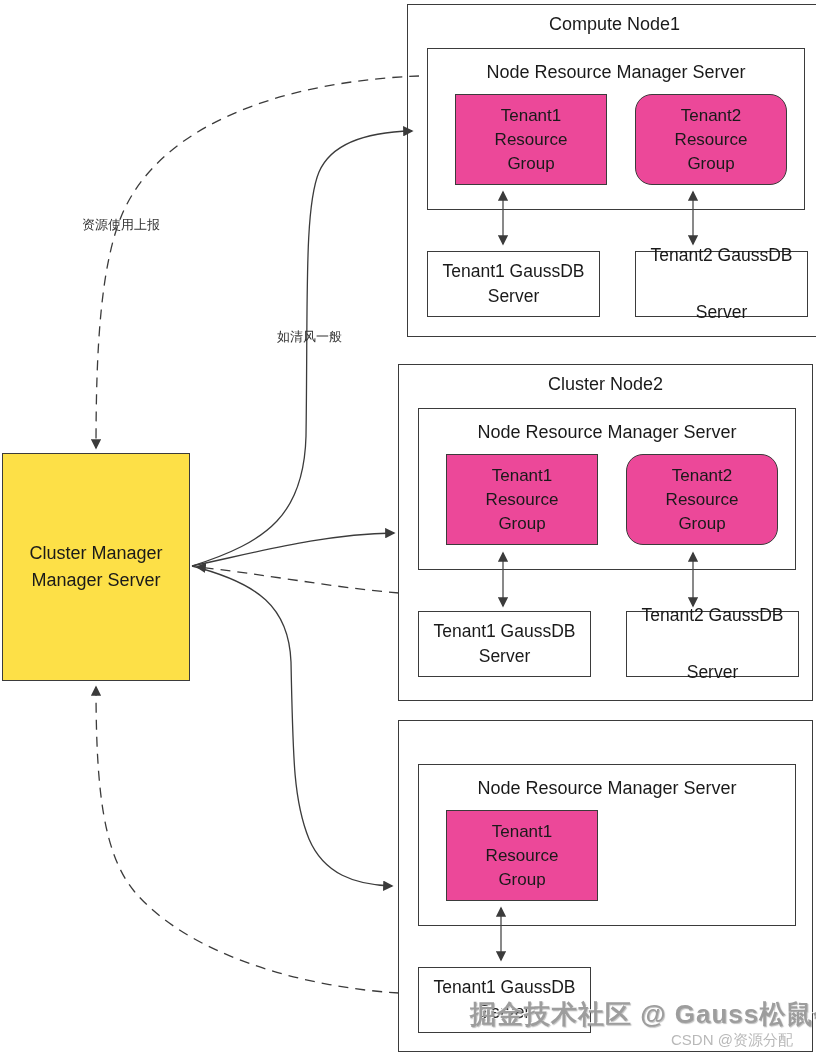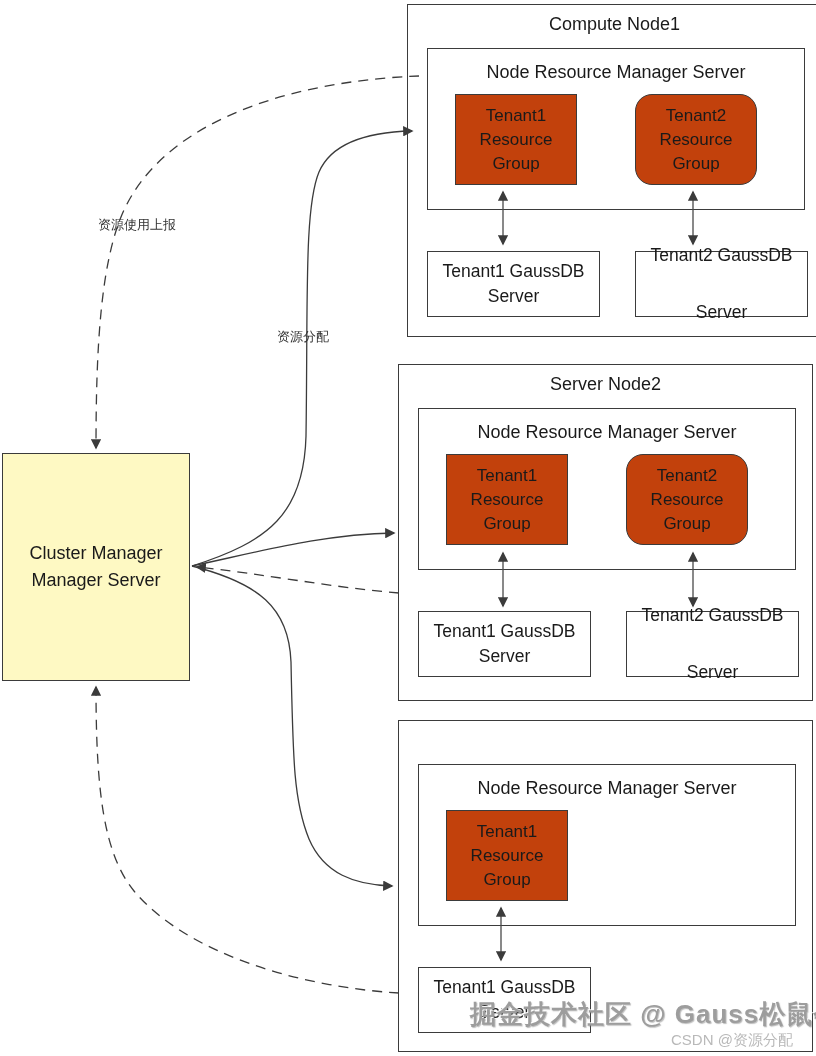--- a/index.html
+++ b/index.html
@@ -3,52 +3,52 @@
 <meta charset="utf-8">
 <style>
   html,body{margin:0;padding:0;background:#ffffff;}
   .canvas{
     position:relative;width:816px;height:1056px;background:#ffffff;
     font-family:"Liberation Sans","DejaVu Sans",sans-serif;
     color:#1a1a1a;overflow:hidden;
   }
   .canvas *{box-sizing:border-box;}
   
-  .box{position:absolute;background:#fef9c3;border:1.5px solid #3b3b3b;}
+  .box{position:absolute;background:#fde047;border:1.5px solid #3b3b3b;}
   .cluster-box{
     left:2px;top:453px;width:188px;height:228px;
     display:flex;flex-direction:column;justify-content:center;
     text-align:center;font-size:18px;line-height:27px;z-index:2;
   }
   .node{position:absolute;left:398px;width:415px;border:1.5px solid #3b3b3b;background:#ffffff;z-index:1;}
   .node1{top:4px;height:333px;margin-left:9px;}
   .node2{top:364px;height:337px;}
   .node3{top:720px;height:332px;}
   .node-title{position:absolute;top:9px;left:0;right:0;text-align:center;font-size:18px;}
   .manager-box{position:absolute;left:19px;top:43px;width:378px;height:162px;border:1.5px solid #3b3b3b;background:#ffffff;padding-left:16px;}
   .manager-title{position:absolute;top:13px;left:0;right:0;text-align:center;font-size:18px;}
   .rg-box{
-    position:absolute;top:45px;width:122px;height:91px;border:1.4px solid #3b3b3b;background:#c2410c;
+    position:absolute;top:45px;width:152px;height:91px;border:1.4px solid #3b3b3b;background:#ec4899;
     display:flex;flex-direction:column;justify-content:center;
     text-align:center;font-size:17px;line-height:24px;
   }
   .rg-left{left:27px;}
   .rg-right{left:207px;border-radius:17px;}
   .gauss-box{
     position:absolute;top:246px;width:173px;height:66px;border:1.4px solid #3b3b3b;background:#ffffff;
     display:flex;flex-direction:column;justify-content:center;
     text-align:center;font-size:17.5px;line-height:25px;
   }
   .gauss-left{left:19px;}
   .gauss-right{left:227px;gap:32px;}
   
   .edges{position:absolute;left:0;top:0;width:816px;height:1056px;z-index:4;pointer-events:none;}
   
   .edge-label{position:absolute;font-size:13px;color:#333333;z-index:5;white-space:nowrap;}
-  .label-usage{left:98px;top:216px;font-family:Liberation Serif, serif;}
+  .label-usage{left:82px;top:216px;font-family:Liberation Serif, serif;}
   .label-alloc{left:277px;top:328px;}
   
   .wm-main{
     position:absolute;left:470px;top:997px;z-index:10;white-space:nowrap;
     font-size:26px;font-weight:bold;letter-spacing:1px;color:#9d9d9d;
     text-shadow:-1px -1px 0 rgba(255,255,255,0.9), 1px 1px 1px rgba(110,110,110,0.45);
   }
   .wm-sub{
     position:absolute;left:671px;top:1031px;z-index:10;white-space:nowrap;
     font-size:15px;color:#b9b9b9;text-shadow:0 1px 0 rgba(255,255,255,0.9);
@@ -84,21 +84,21 @@
     <path d="M 693 553 L 693 606" fill="none" stroke="#4a4a4a" stroke-width="1.3" marker-start="url(#arrow)" marker-end="url(#arrow)"></path>
     <path d="M 501 908 L 501 960" fill="none" stroke="#4a4a4a" stroke-width="1.3" marker-start="url(#arrow)" marker-end="url(#arrow)"></path>
   </svg>
 
   <div class="box cluster-box">
     <div>Cluster Manager</div>
     <div>Manager Server</div>
   </div>
 
   <div class="edge-label label-usage">资源使用上报</div>
-  <div class="edge-label label-alloc">资源分配</div>
+  <div class="edge-label label-alloc">如清风一般</div>
 
   <div class="node node1">
     <div class="node-title">Compute Node1</div>
     <div class="manager-box">
       <div class="manager-title">Node Resource Manager Server</div>
       <div class="rg-box rg-left">
         <div>Tenant1</div>
         <div>Resource</div>
         <div>Group</div>
       </div>
@@ -112,21 +112,21 @@
       <div>Tenant1 GaussDB</div>
       <div>Server</div>
     </div>
     <div class="gauss-box gauss-right">
       <div>Tenant2 GaussDB</div>
       <div>Server</div>
     </div>
   </div>
 
   <div class="node node2">
-    <div class="node-title">Server Node2</div>
+    <div class="node-title">Cluster Node2</div>
     <div class="manager-box">
       <div class="manager-title">Node Resource Manager Server</div>
       <div class="rg-box rg-left">
         <div>Tenant1</div>
         <div>Resource</div>
         <div>Group</div>
       </div>
       <div class="rg-box rg-right">
         <div>Tenant2</div>
         <div>Resource</div>

